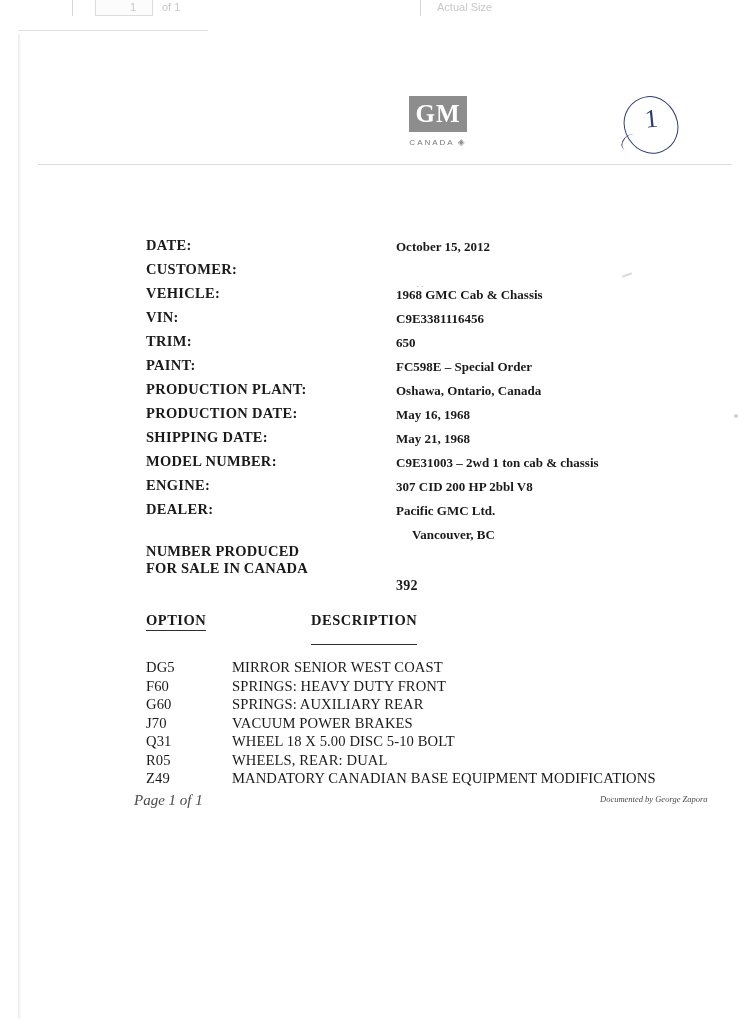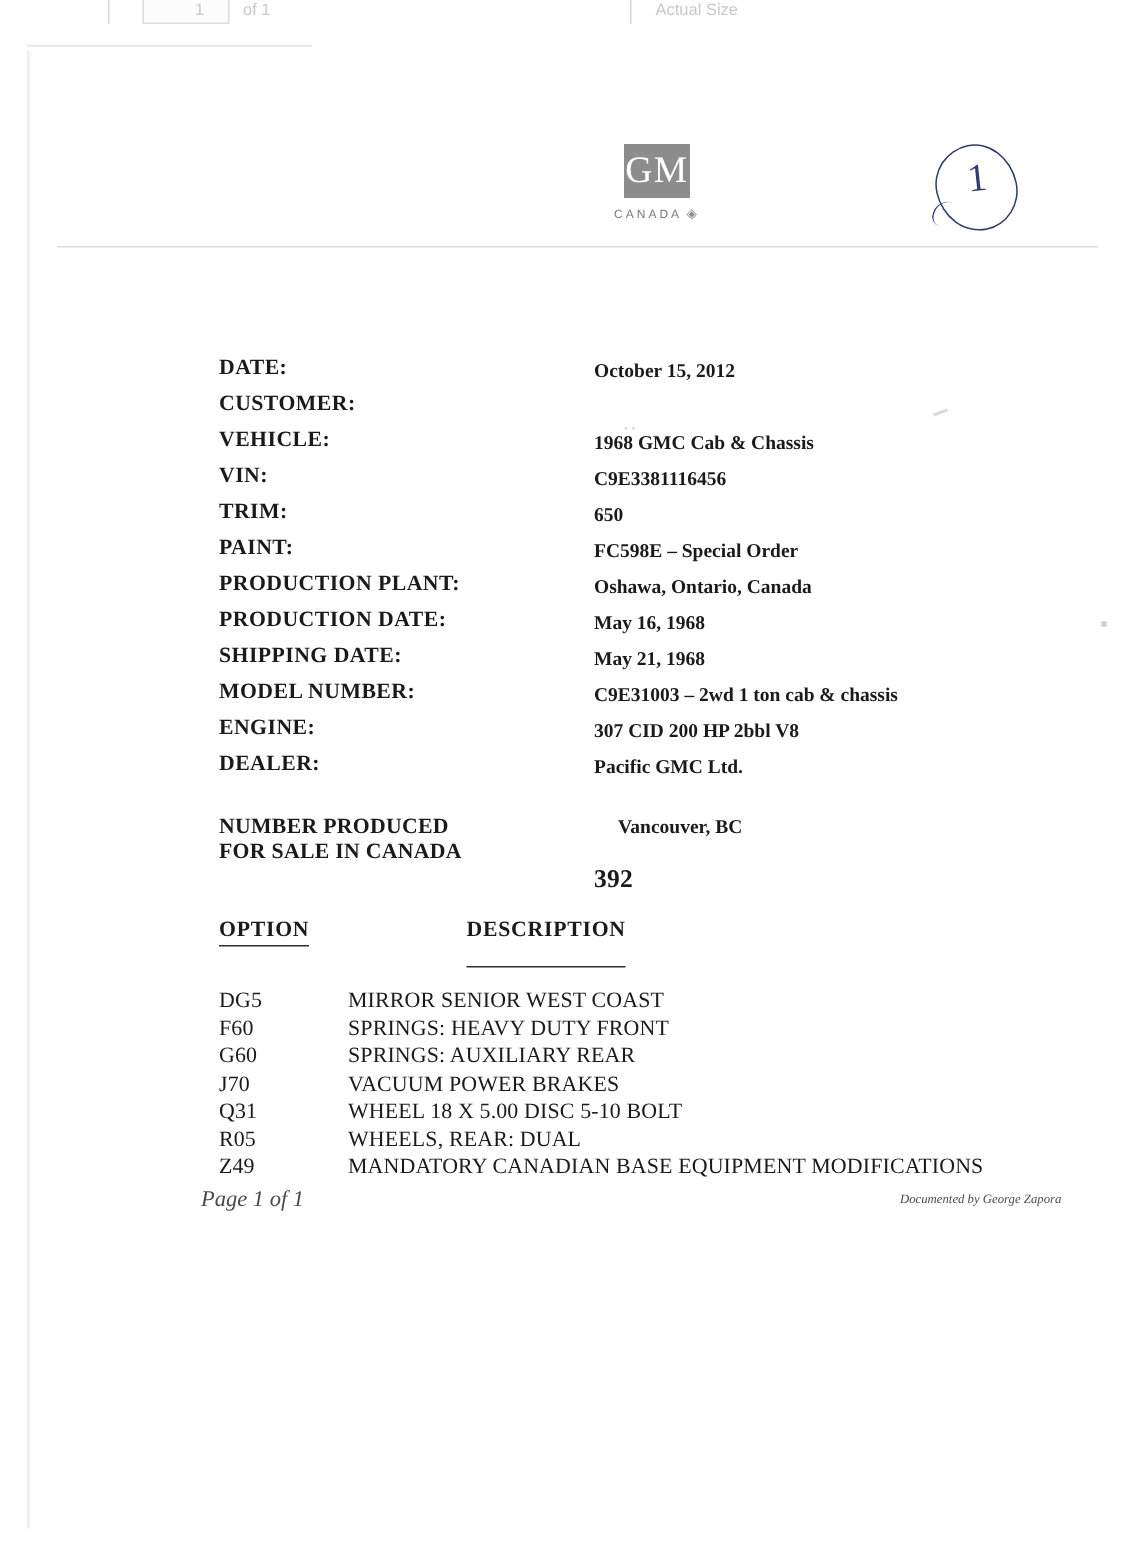--- a/index.html
+++ b/index.html
@@ -85,27 +85,27 @@
 
   
   .logo-wrap {
     position: absolute;
     left: 385px;
     top: 62px;
     width: 70px;
     text-align: center;
   }
   .gm-badge {
-    width: 44px;
+    width: 58px;
     height: 36px;
     margin: 0 auto;
     background: #8d8d8d;
     color: #ffffff;
     font-family: "Liberation Serif", serif;
-    font-weight: normal;
+    font-weight: bold;
     font-size: 25px;
     line-height: 36px;
     letter-spacing: 1px;
     text-align: center;
   }
   .gm-canada {
     margin-top: 5px;
     font-family: "Liberation Sans", sans-serif;
     font-size: 8px;
     letter-spacing: 2px;
@@ -185,21 +185,20 @@
   .spec-value {
     position: absolute;
     left: 250px;
     top: 2px;
     font-weight: bold;
     font-size: 13px;
     white-space: nowrap;
   }
   .spec-value.sub {
     left: 266px;
-    margin-top: 16px;
   }
 
   
   .smudge-1 {
     position: absolute;
     left: 398px; top: 243px;
     font-size: 11px;
     color: #b9b9b9;
     letter-spacing: 2px;
   }
@@ -226,21 +225,21 @@
     width: 560px;
     font-size: 14.5px;
     font-weight: bold;
     line-height: 17px;
     letter-spacing: 0.2px;
   }
   .produced-block .pb-value {
     position: absolute;
     left: 250px;
     top: 34px;
-    font-size: 17px;
+    font-size: 14px;
   }
 
   
   .table-head {
     position: absolute;
     left: 128px;
     top: 578px;
     width: 560px;
     font-size: 14.5px;
     font-weight: bold;

